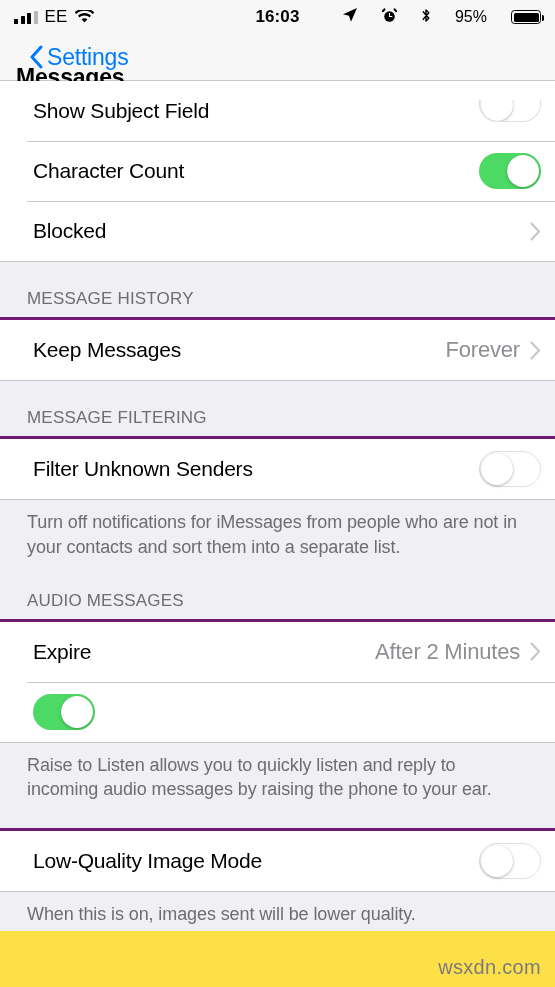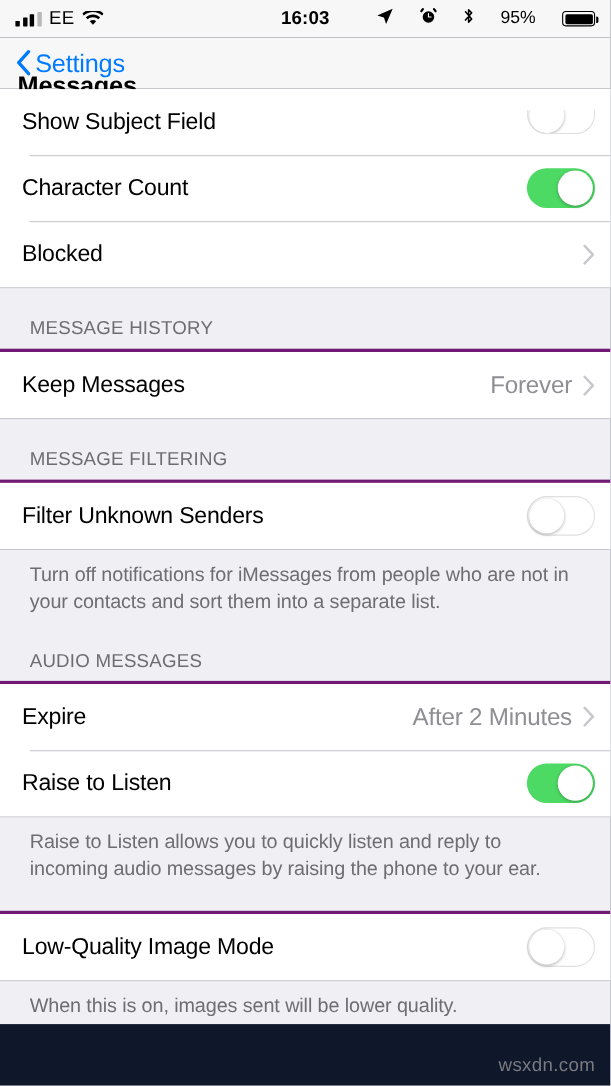--- a/index.html
+++ b/index.html
@@ -3,21 +3,21 @@
 <meta charset="utf-8">
 <style>
   * { margin:0; padding:0; box-sizing:border-box; }
   html, body {
     width:555px; height:987px;
     font-family:"Liberation Sans", sans-serif;
     background:#EFEFF4;
     overflow:hidden;
     -webkit-font-smoothing:antialiased;
   }
-  .phone { width:555px; height:987px; position:relative; background:#0f172a; }
+  .phone { width:555px; height:987px; position:relative; background:#fde047; }
 
   
   .status-bar {
     height:34px; background:#F7F7F7;
     display:flex; align-items:center;
     padding:0 14px; position:relative;
   }
   .sb-left { display:flex; align-items:center; gap:7px; }
   .signal { display:flex; align-items:flex-end; gap:2.5px; height:13px; }
   .signal i { width:4px; background:#000; border-radius:0.5px; display:block; }
@@ -45,39 +45,40 @@
     content:""; position:absolute; right:-4px; top:4px;
     width:2.5px; height:6px; background:#000; border-radius:0 1.5px 1.5px 0;
   }
   .battery b { display:block; height:100%; background:#000; border-radius:1.5px; }
 
   
   .nav-bar {
     height:47px; background:#F7F7F7;
     display:flex; align-items:center; position:relative;
     border-bottom:1px solid #C8C7CC;
+    padding-left:15px;
   }
   .back-btn {
     display:flex; align-items:center; gap:4px;
     padding-left:14px; cursor:pointer; z-index:2;
   }
   .chev-back { width:14px; height:24px; flex:none; }
   .back-label { font-size:23px; color:#007AFF; letter-spacing:-.2px; }
   .nav-title {
     position:absolute; left:16px; right:0; text-align:left;
     font-size:23px; font-weight:bold; color:#000; letter-spacing:-.2px;margin-top:41px;
   }
 
   
   .table { background:#EFEFF4; }
   .group { background:#FFFFFF; border-top:3px solid #701a75; border-bottom:1px solid #C8C7CC; }
   .group.clipped { border-top:none; }
   .row {
     display:flex; align-items:center;
-    min-height:60px; padding:0 14px 0 20px;
+    min-height:60px; padding:0 14px 0 33px;
     background:#FFF; position:relative;
   }
   .row + .row::before {
     content:""; position:absolute; left:27px; right:0; top:0;
     height:1px; background:#C8C7CC;
   }
   .row-label { font-size:21px; color:#000; letter-spacing:-.2px; flex:1; }
   .row-value { font-size:22px; color:#8E8E93; letter-spacing:-.2px; margin-right:10px; }
   .chev { width:11px; height:19px; flex:none; }
 
@@ -101,21 +102,21 @@
   }
   .sec-footer {
     font-size:18px; color:#6D6D72; letter-spacing:-.1px;
     padding:10px 36px 4px 27px; line-height:1.38;
   }
   .gap { height:22px; }
 
   
   .watermark {
     position:absolute; right:14px; bottom:8px;
-    font-size:17px; color:#7A7A80; letter-spacing:.3px;
+    font-size:20px; color:#7A7A80; letter-spacing:.3px;
   }
 </style>
 </head>
 <body>
 
 <div class="phone">
 
   <div class="status-bar">
     <div class="sb-left">
       <span class="signal">
@@ -225,21 +226,20 @@
       <div class="row">
         <span class="row-label">Expire</span>
         <span class="row-value">After 2 Minutes</span>
         <span class="chev">
           <svg viewBox="0 0 11 19" width="11" height="19">
             <path d="M1.5 1.5 L9 9.5 L1.5 17.5" stroke="#C7C7CC" stroke-width="2.2" fill="none" stroke-linecap="round" stroke-linejoin="round"></path>
           </svg>
         </span>
       </div>
       <div class="row">
-        <span class="row-label">Raise to Listen</span>
         <span class="toggle on">
             <span class="knob"></span>
           </span>
       </div>
     </div>
     <div class="sec-footer">Raise to Listen allows you to quickly listen and reply to incoming audio messages by raising the phone to your ear.</div>
 
     <div class="gap"></div>
     <div class="group">
       <div class="row">

